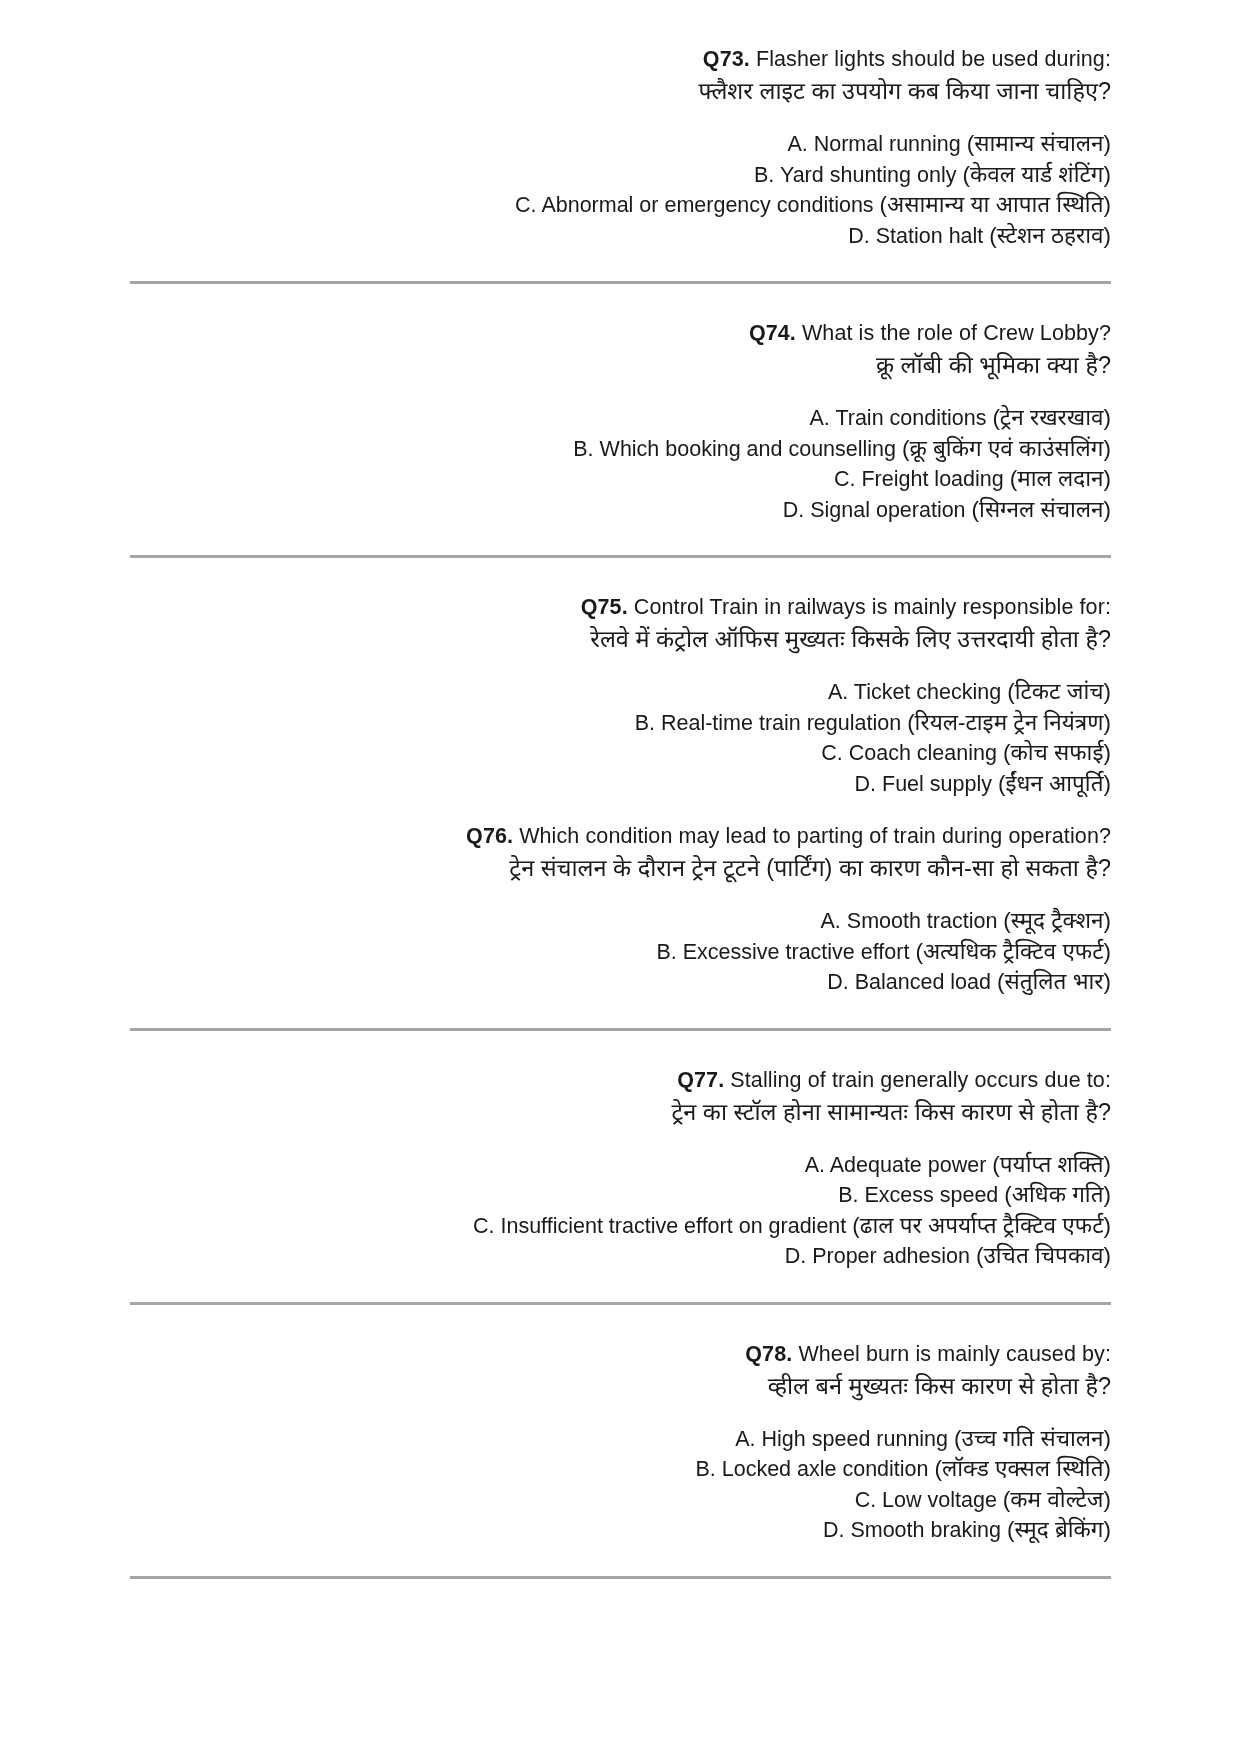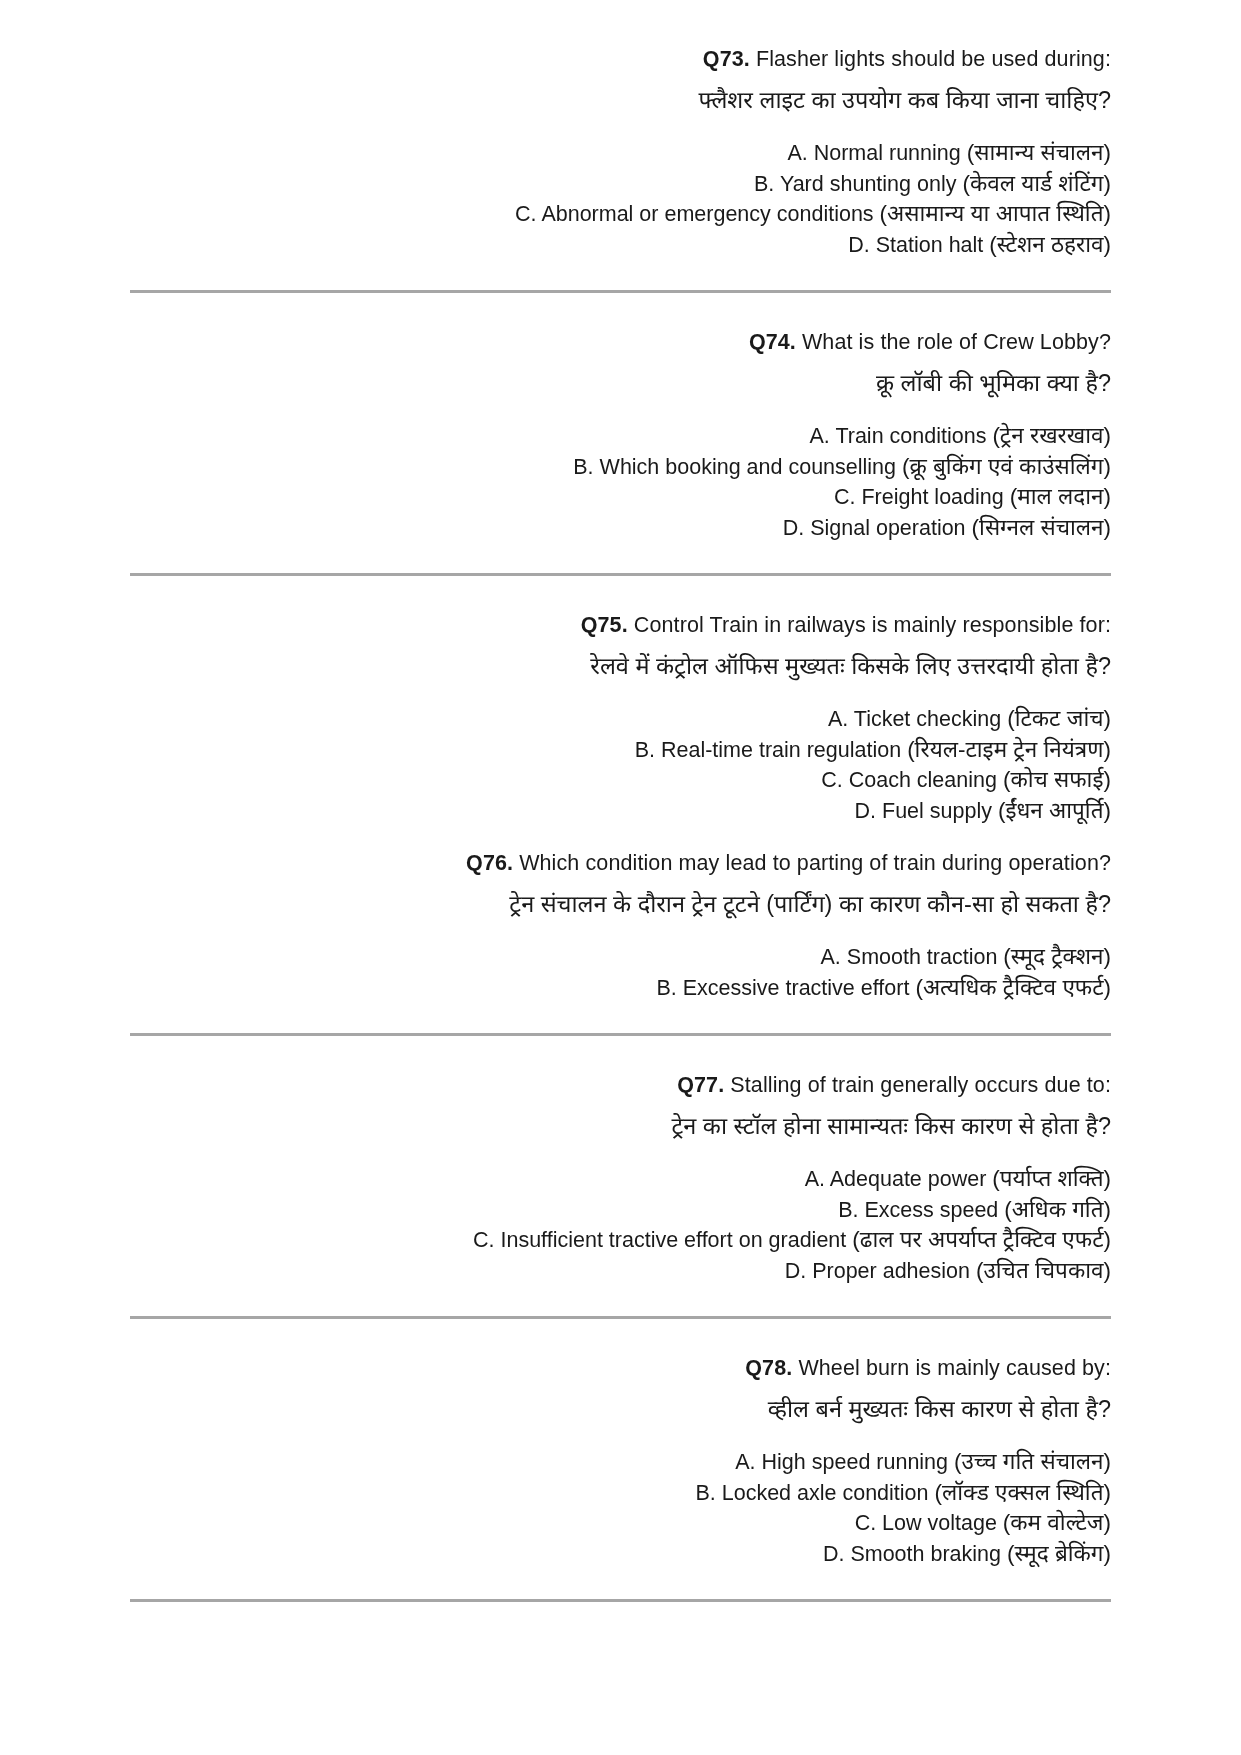--- a/index.html
+++ b/index.html
@@ -53,21 +53,21 @@
     font-size: 21.5px;
     line-height: 30.5px;
     white-space: nowrap;
   }
   .opt .opt-hi {
     font-size: 22.5px;
   }
 
   
   .q-head-en { margin-top: 0; }
-  .q-head-hi { margin-top: 9px; }
+  .q-head-hi { margin-top: 0; }
   .opts { margin-top: 20px; }
 
   
   .divider {
     border: 0;
     border-top: 3px solid #a6a6a6;
     margin: 0;
     width: 100%;
     height: 0;
   }
@@ -191,20 +191,25 @@
         <div class="opt">
           <span>A.</span>
           <span>Smooth traction</span>
           <span class="opt-hi">(स्मूद ट्रैक्शन)</span>
         </div>
         <div class="opt">
           <span>B.</span>
           <span>Excessive tractive effort</span>
           <span class="opt-hi">(अत्यधिक ट्रैक्टिव एफर्ट)</span>
         </div>
+        <div class="opt">
+          <span>D.</span>
+          <span>Balanced load</span>
+          <span class="opt-hi">(संतुलित भार)</span>
+        </div>
       </div>
     </div>
 
     <div class="gap-before-rule"></div>
     <hr class="divider">
     <div class="gap-after-rule"></div>
 
     <div class="qblock">
       <div class="qline q-head-en">
         <span class="qnum">Q77.</span>

